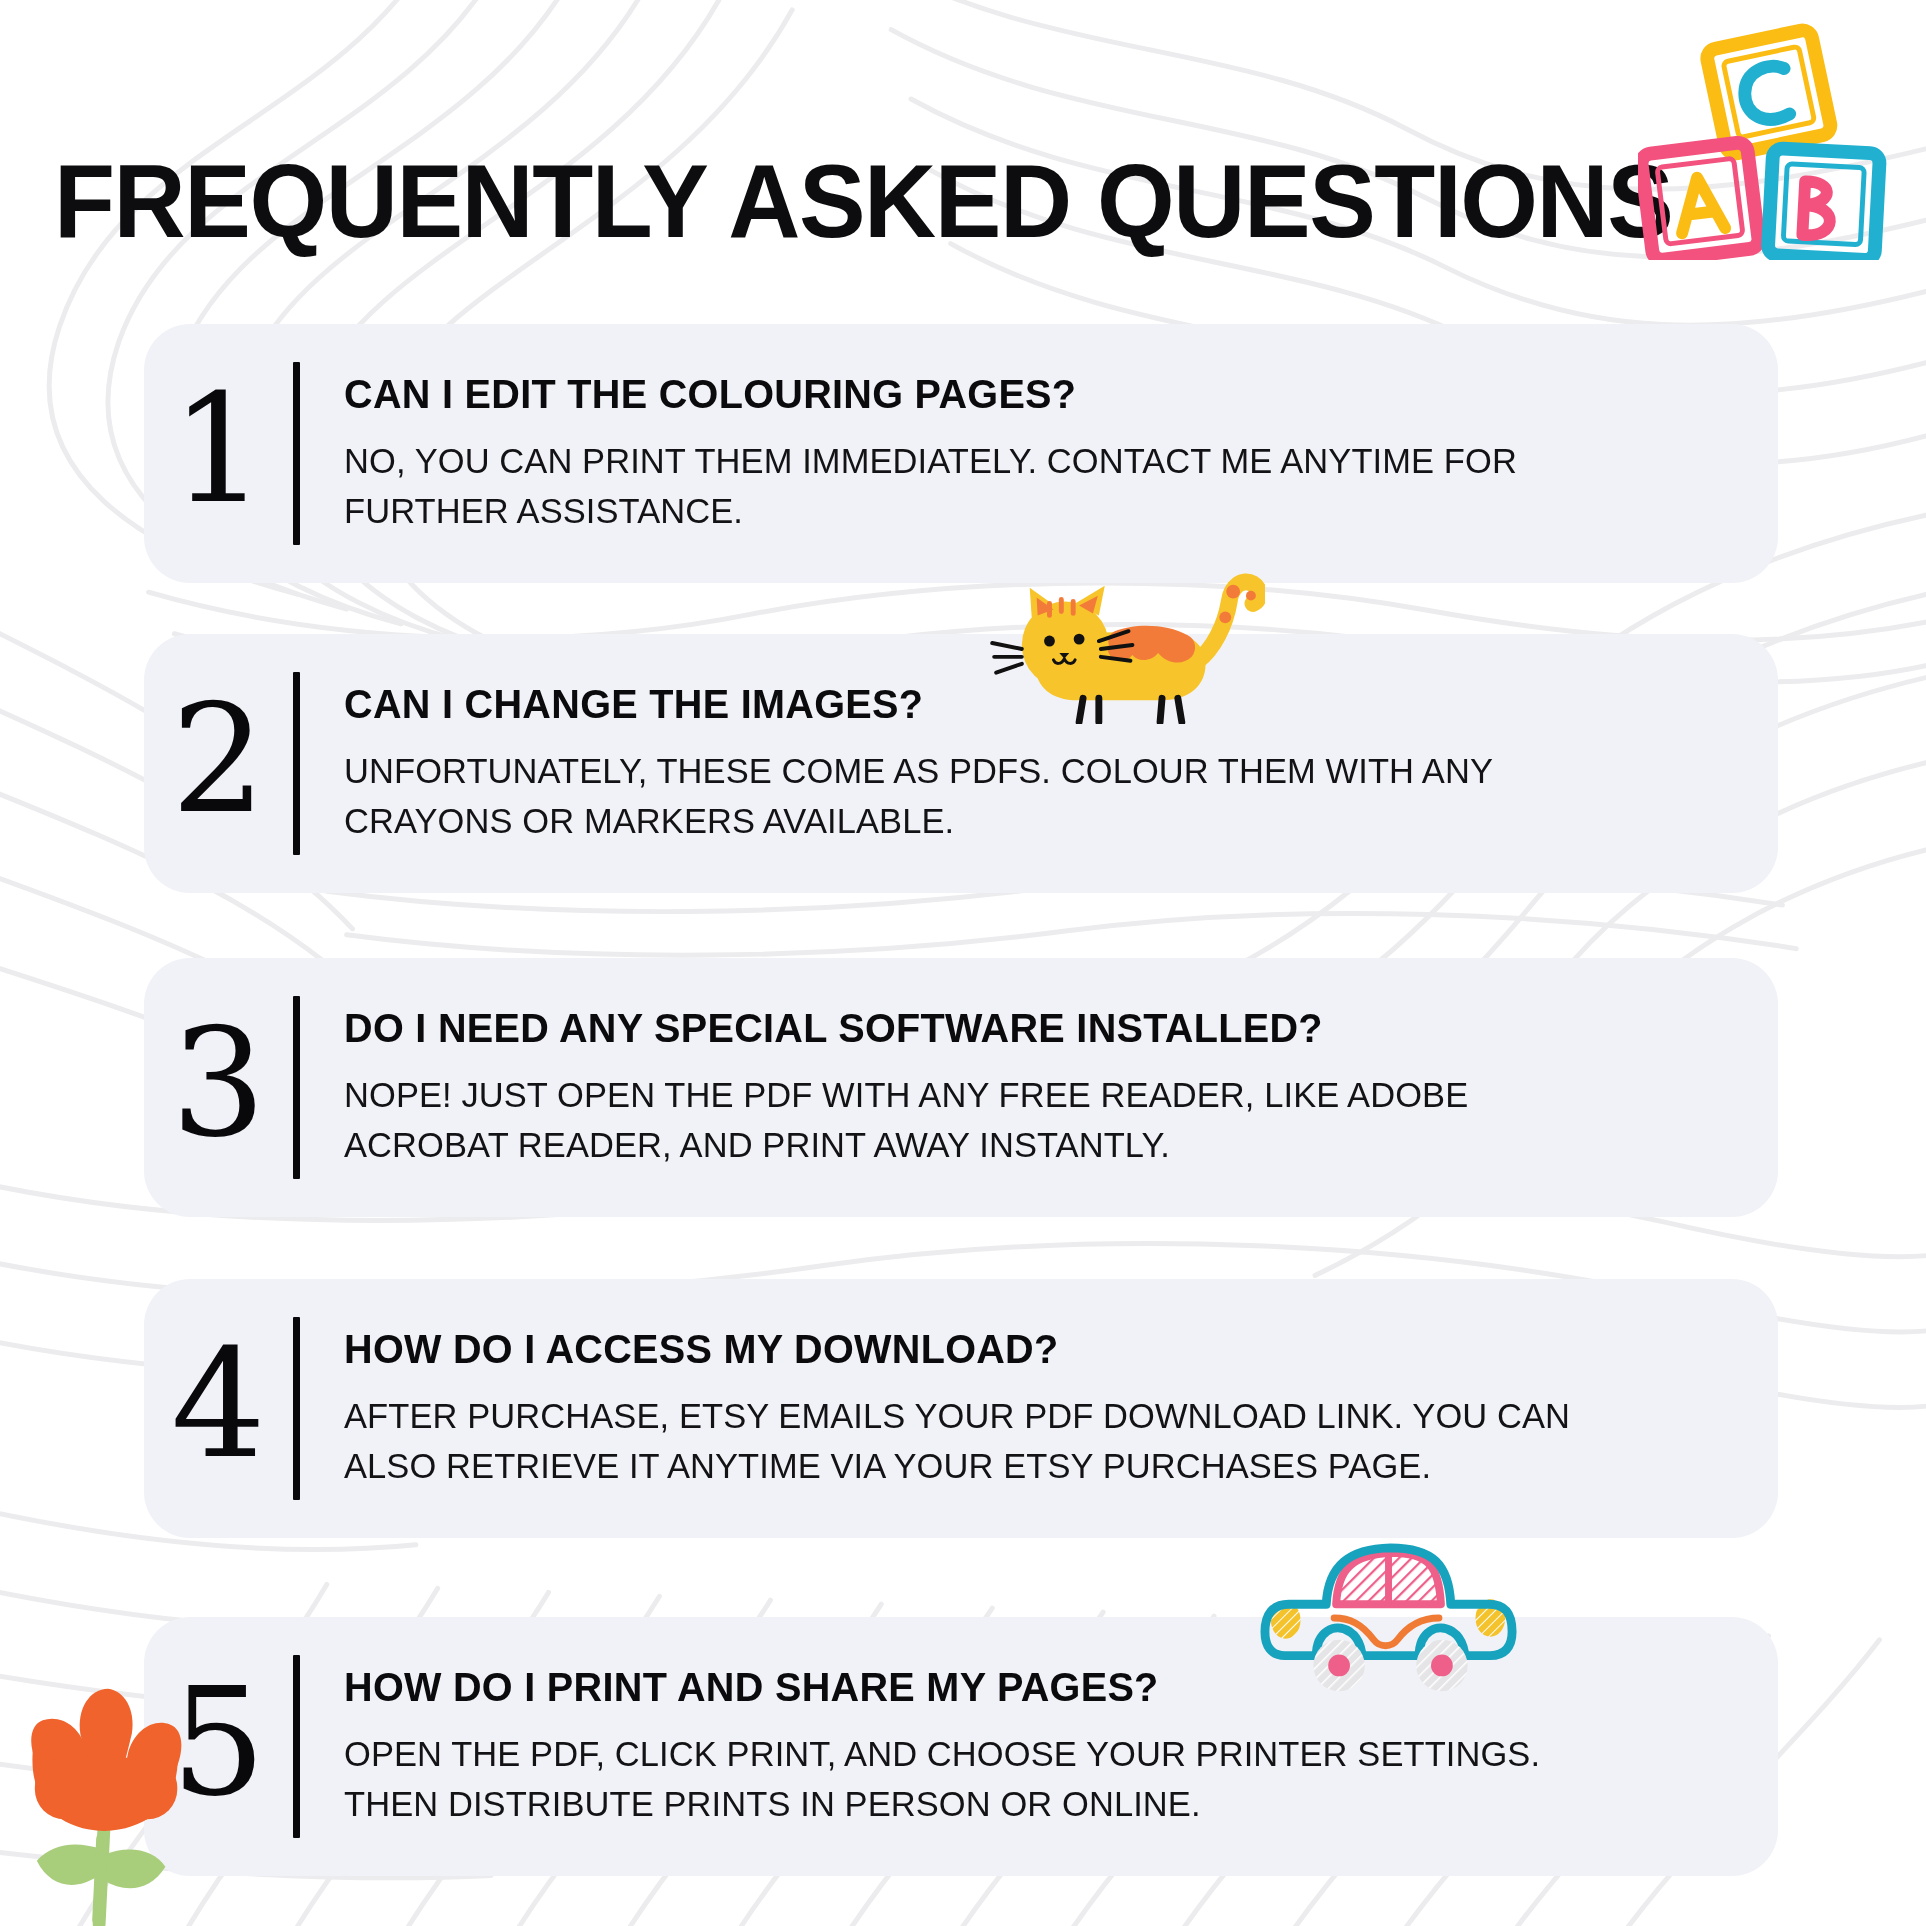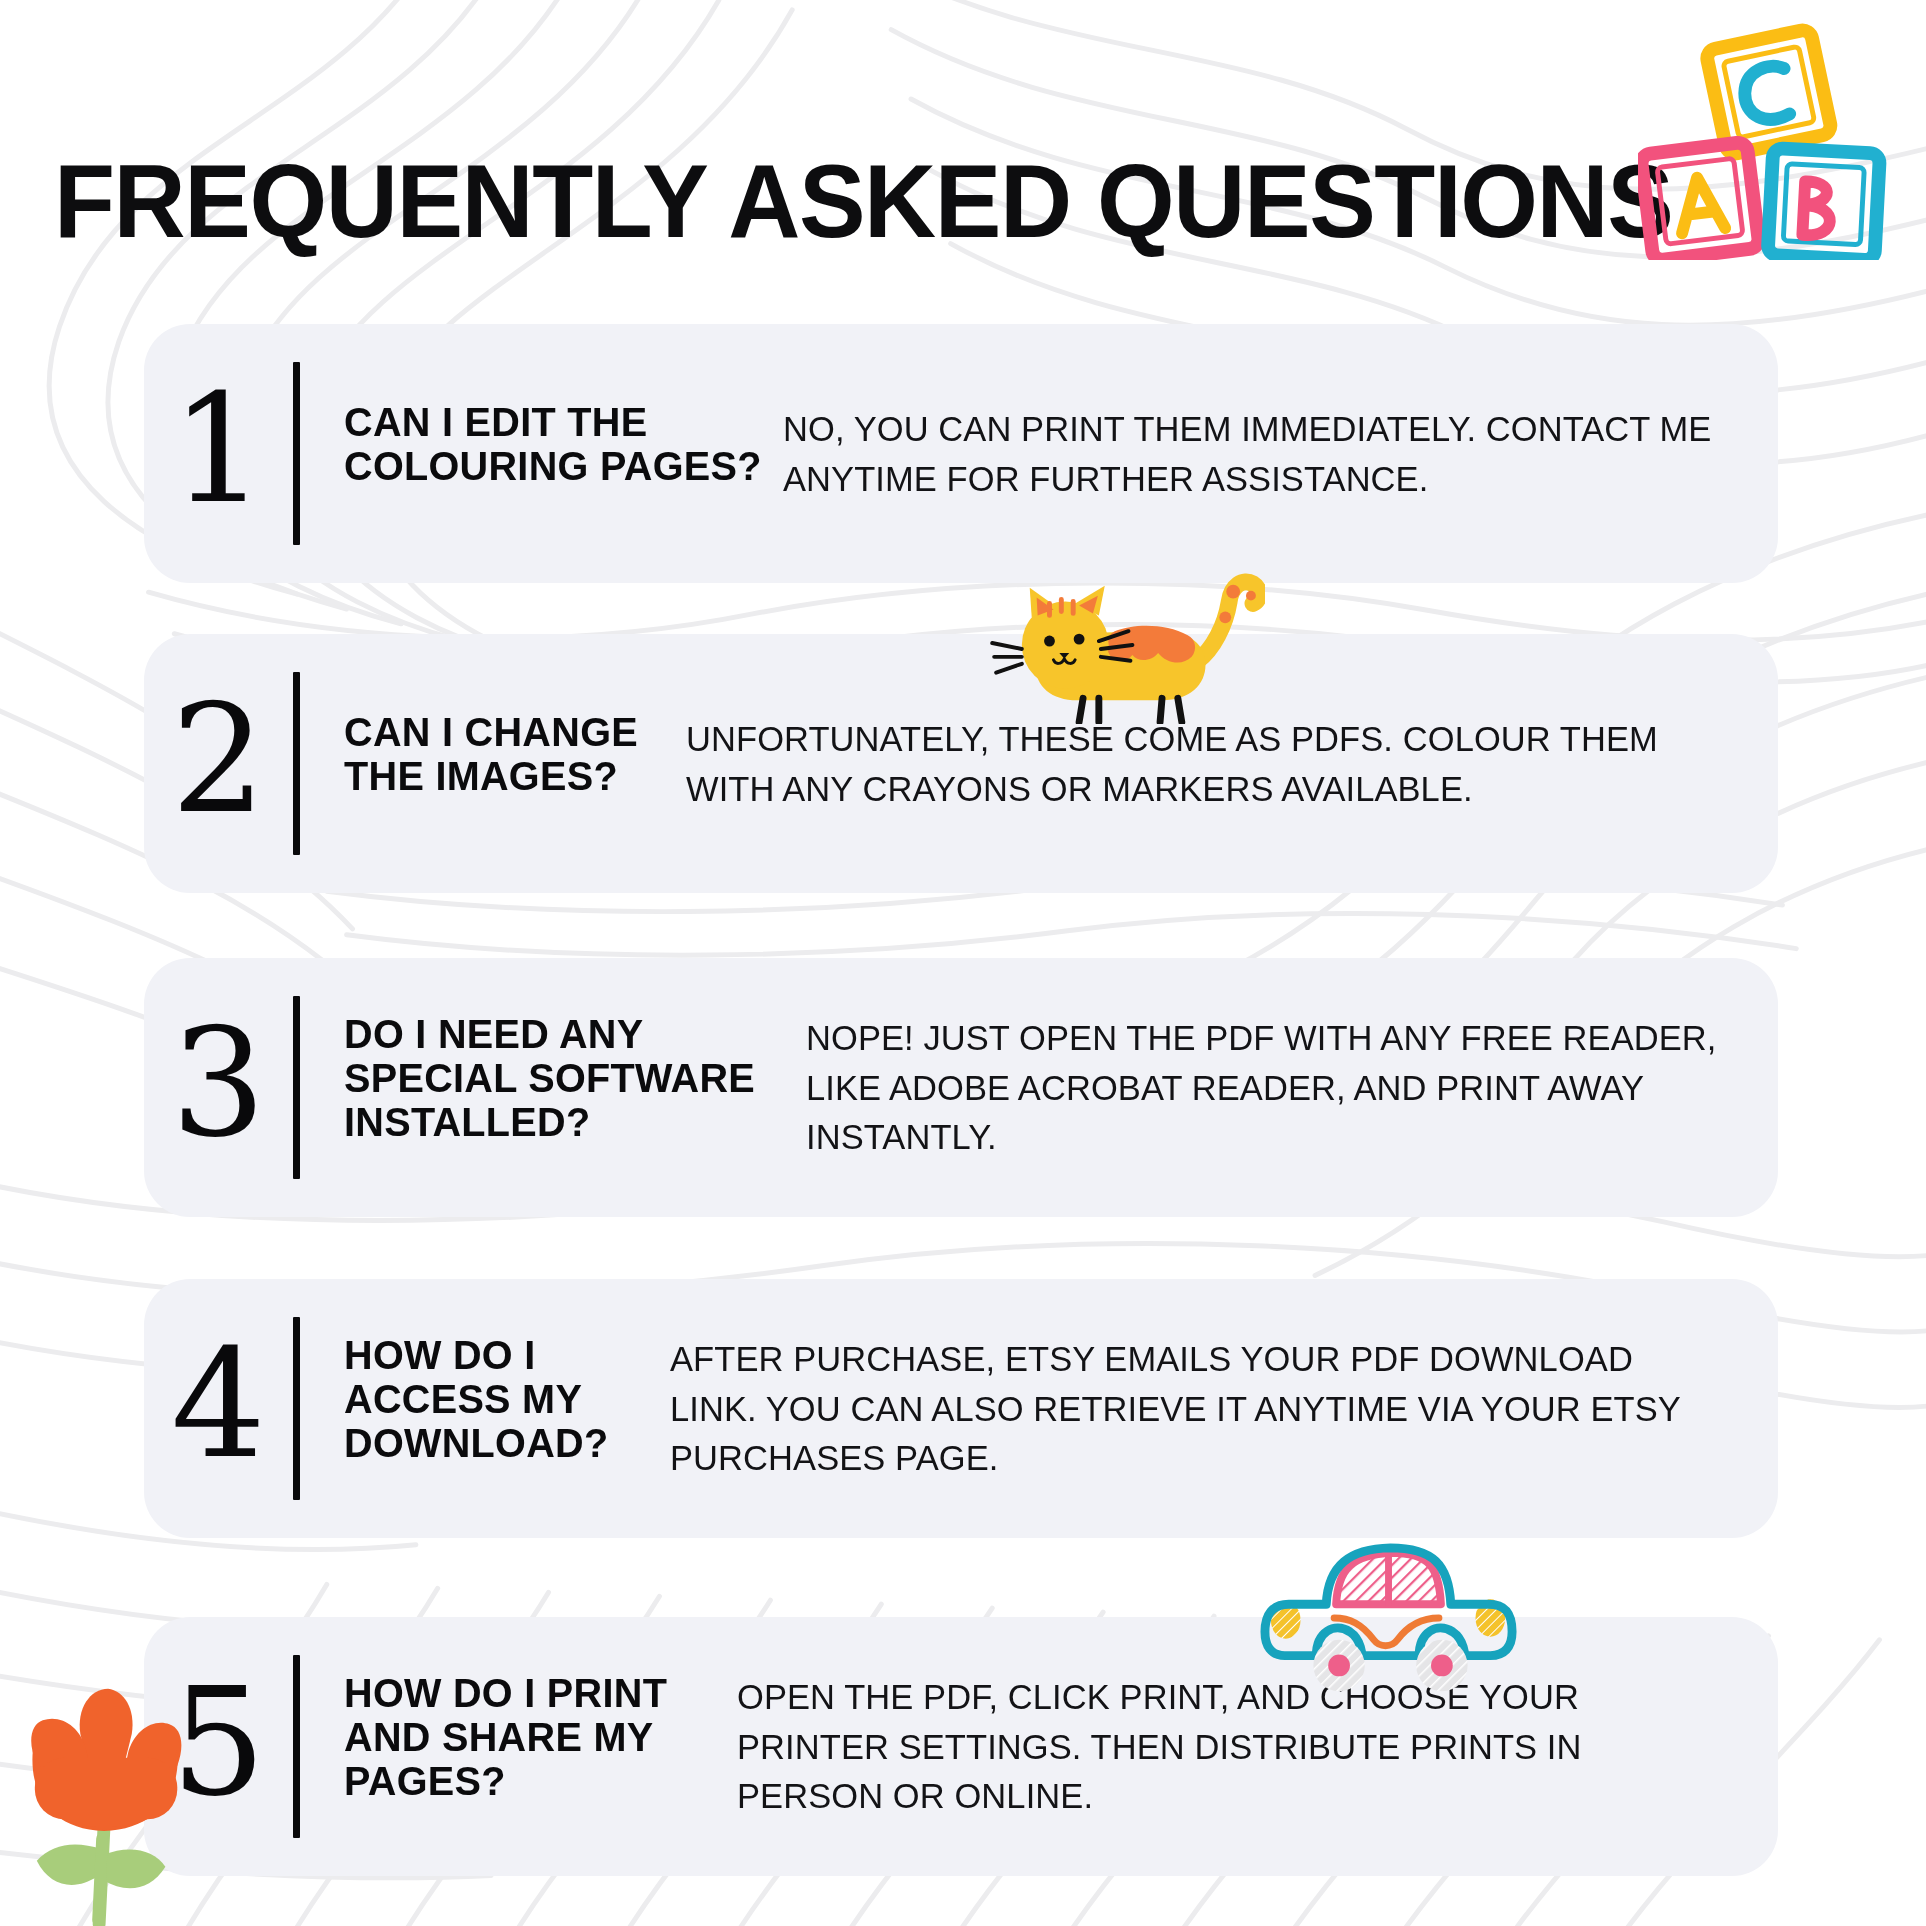--- a/index.html
+++ b/index.html
@@ -100,24 +100,23 @@
   }
   .faq-divider {
     flex: 0 0 7px;
     background: #09090b;
     margin: 38px 0 38px 0;
     border-radius: 1px;
   }
   .faq-body {
     flex: 1 1 auto;
     display: flex;
-    flex-direction: row;
+    flex-direction: column;
     justify-content: center;
     padding: 0 42px 0 44px;
-    align-items: center;
   }
   .faq-question {
     font-family: "Liberation Sans", sans-serif;
     font-weight: 700;
     font-size: 40px;
     letter-spacing: 0.3px;
     line-height: 1.1;
     color: #0b0b0d;
     transform: scaleX(0.99);
     transform-origin: left center;

